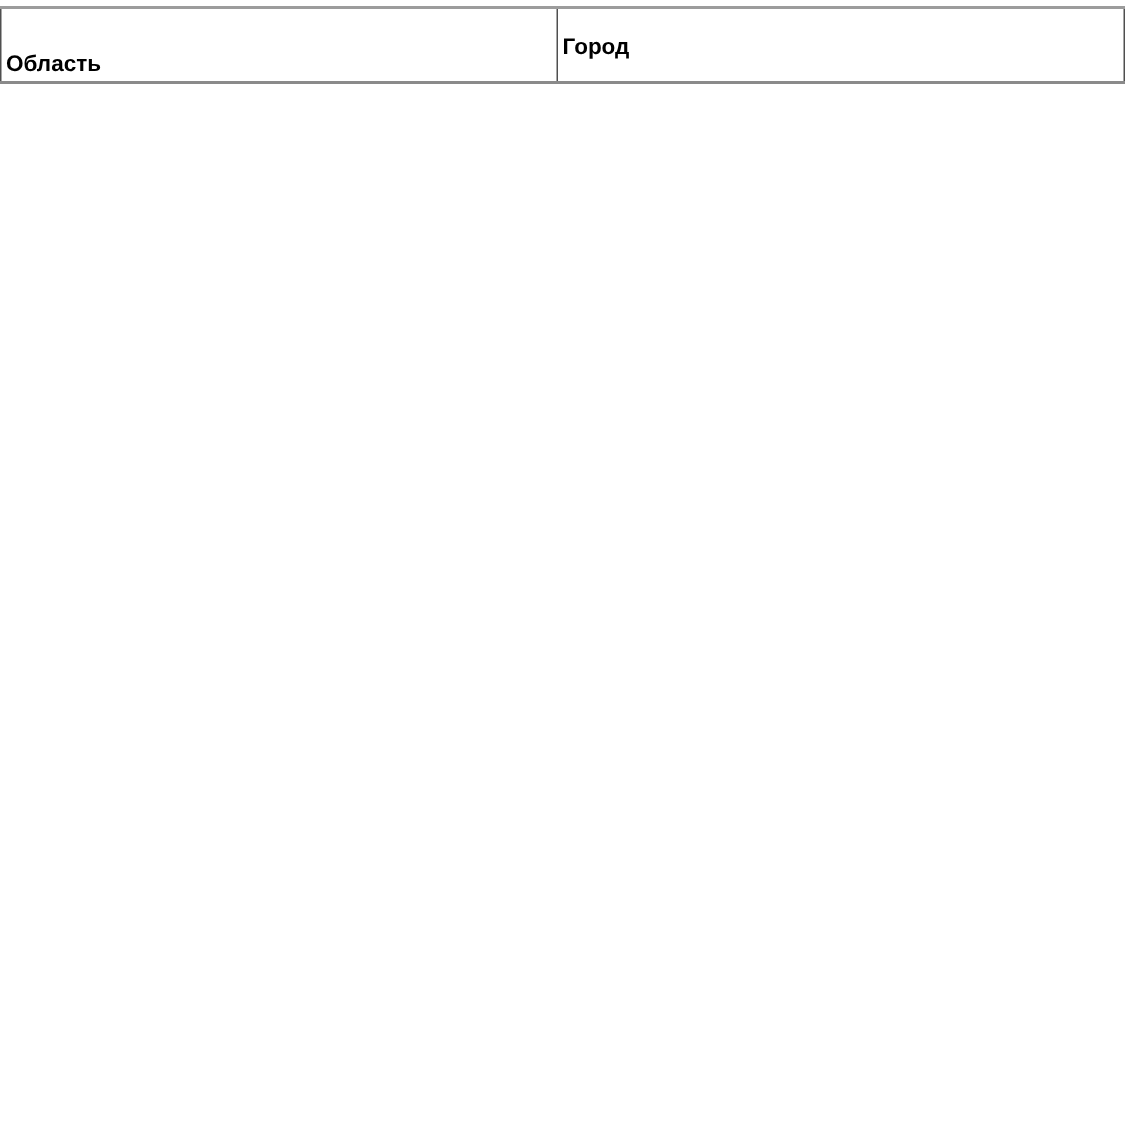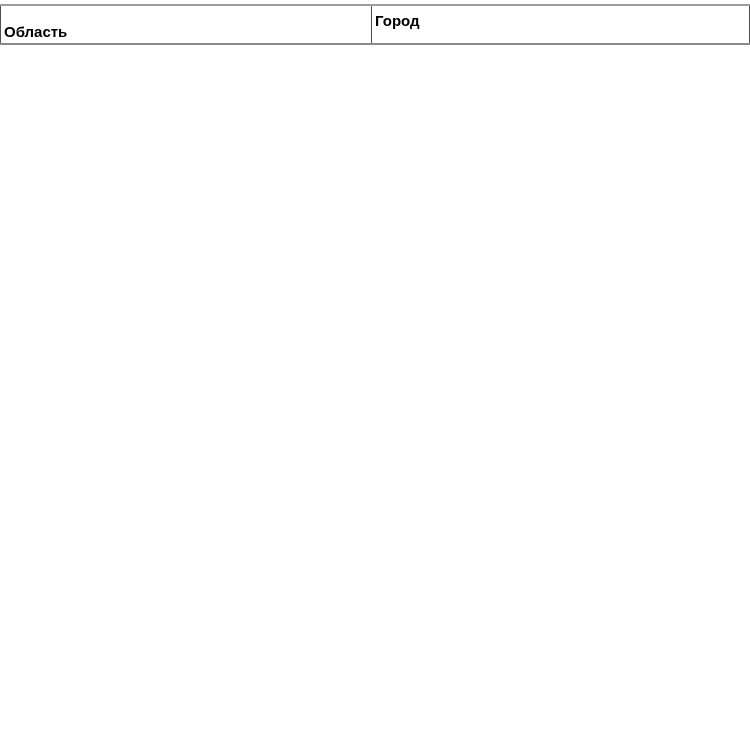--- a/index.html
+++ b/index.html
@@ -38,21 +38,21 @@
     background: #ffffff;
     overflow: hidden;
     white-space: nowrap;
   }
   th {
     font-weight: bold;
     height: 30px;
     border-bottom: 2px solid #8a8a8a;
   }
   th.th-region { vertical-align: bottom; padding-bottom: 3px; }
-  th.th-city   { vertical-align: top; padding-top: 6px; }
+  th.th-city   { vertical-align: top; padding-top: 17px; }
 </style>
 </head>
 <body>
 
 <table class="region-city-table">
   <colgroup>
     <col class="col-region">
     <col class="col-city">
   </colgroup>
   <thead>

